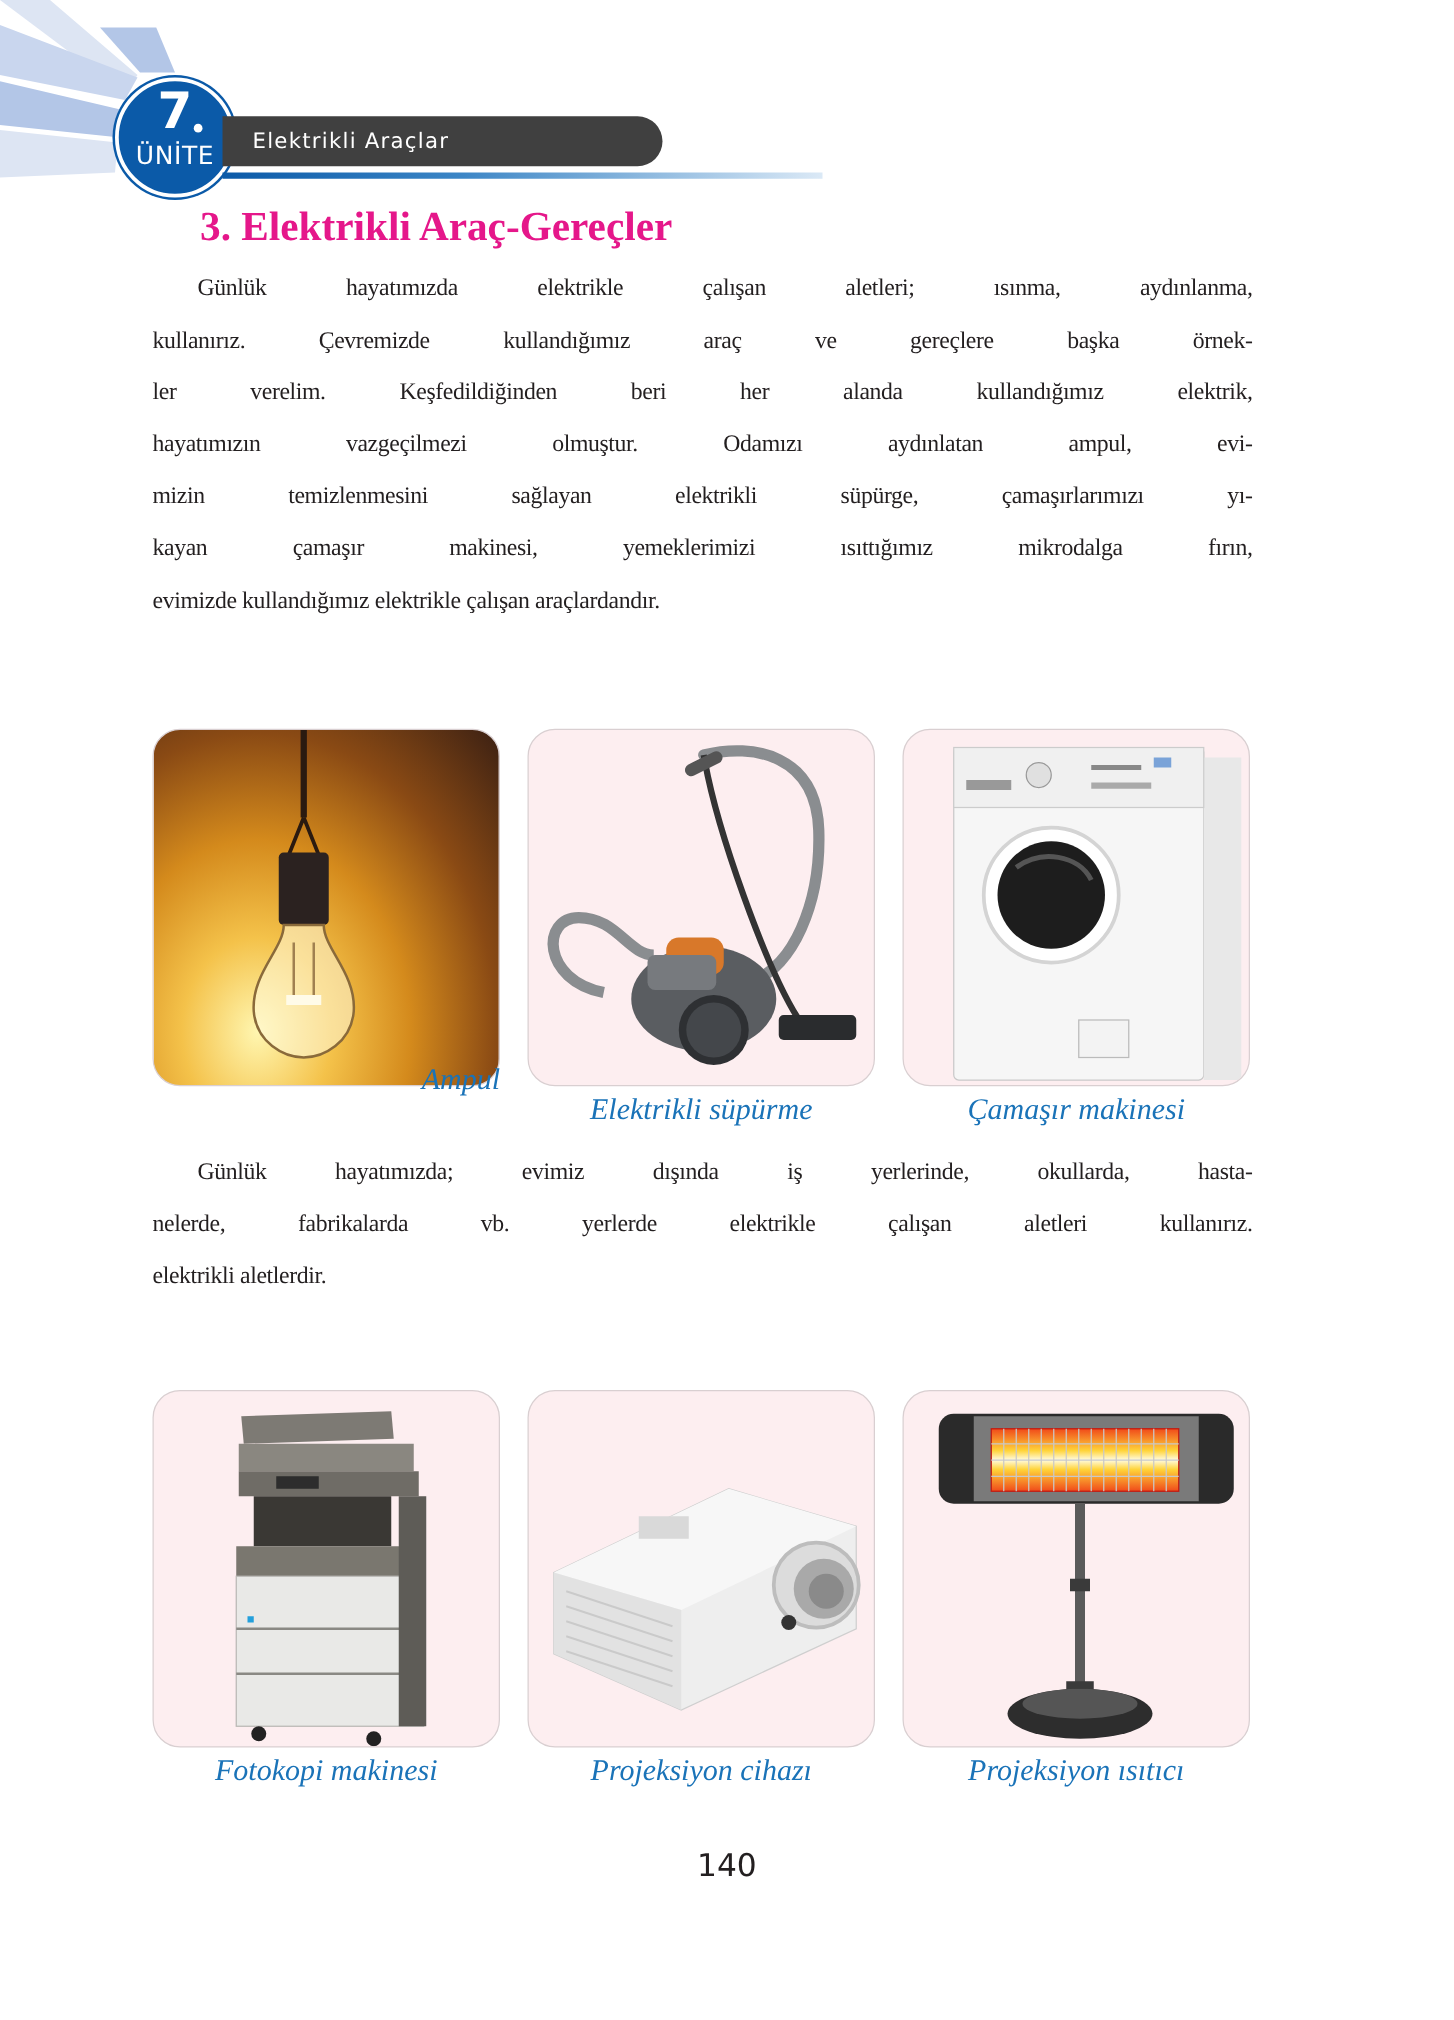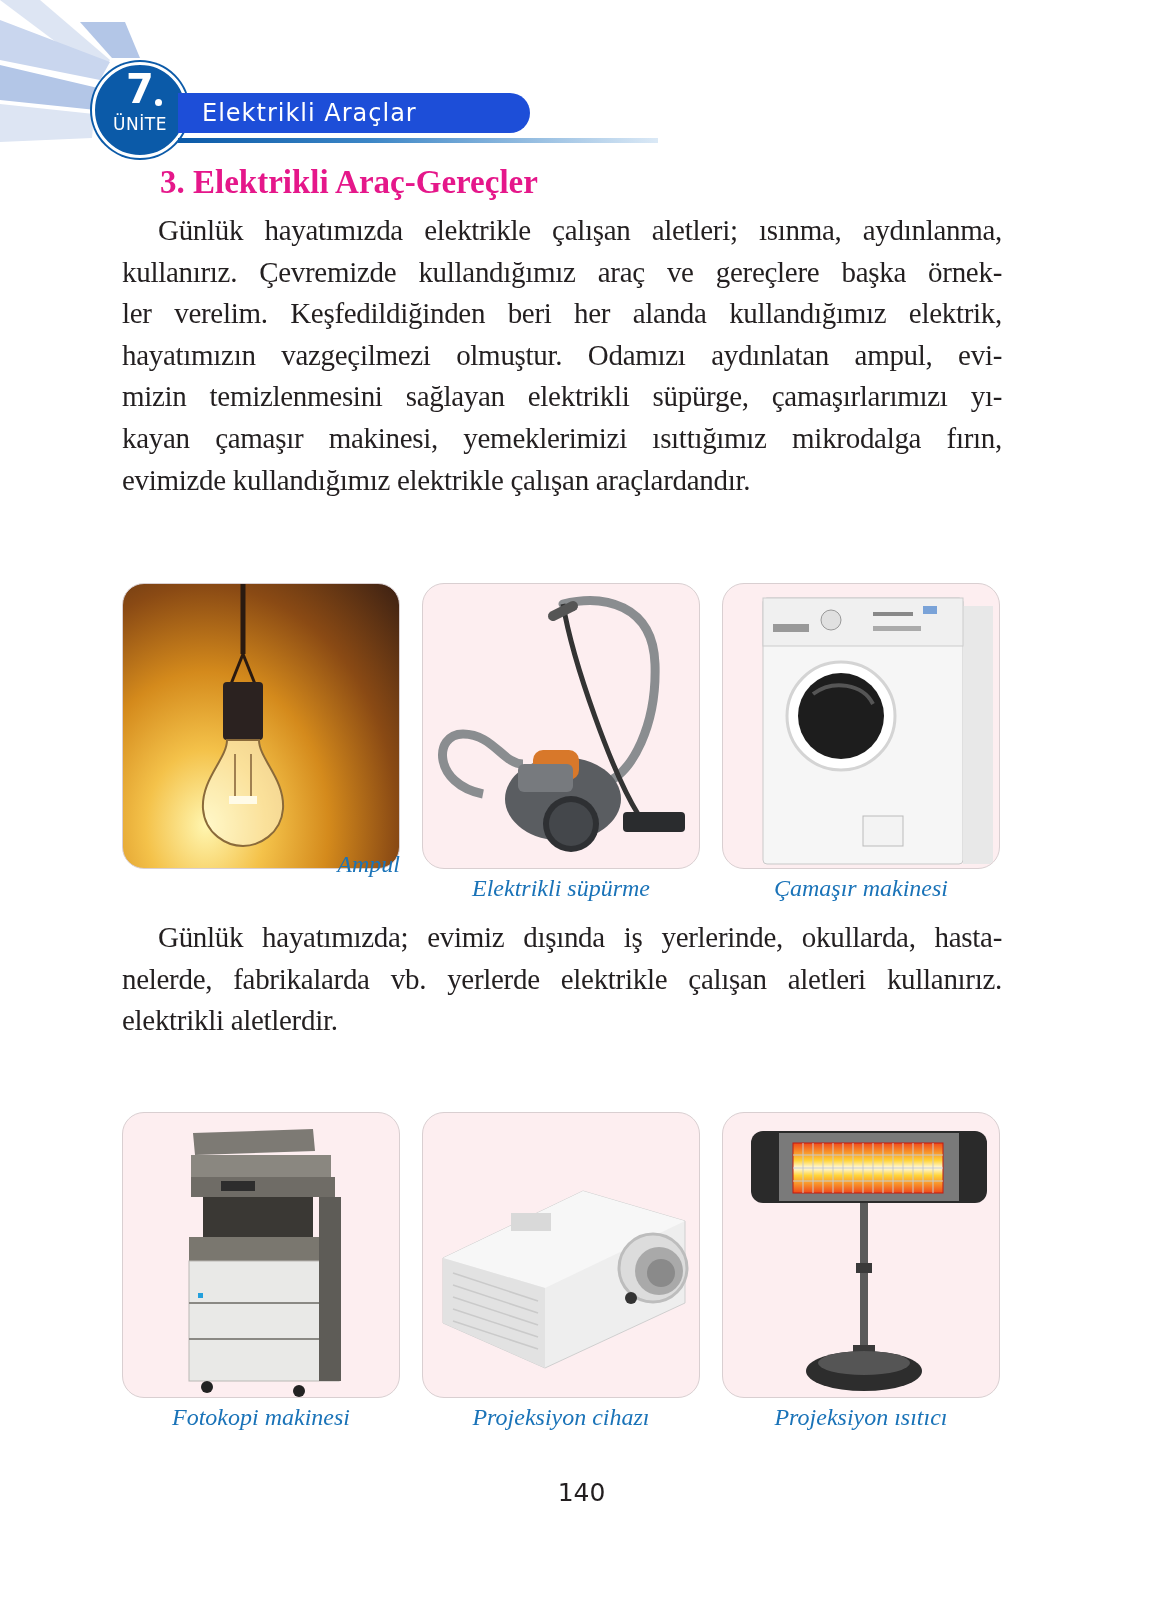--- a/index.html
+++ b/index.html
@@ -8,43 +8,43 @@
 
     
     .rays { position: absolute; left: 0; top: 0; width: 170px; height: 150px; }
     .unit-circle {
       position: absolute; left: 92px; top: 62px; width: 96px; height: 96px;
       border-radius: 50%; background: #0b5aa8; border: 3px solid #ffffff;
       box-shadow: 0 0 0 2px #0b5aa8;
       color: #fff; text-align: center; font-family: "DejaVu Sans", sans-serif;
     }
     .unit-num { position: absolute; left: 0; right: 0; top: 2px; font-size: 40px; font-weight: bold; line-height: 44px; }
-    .unit-label { position: absolute; left: 0; right: 0; top: 48px; font-size: 17px; letter-spacing: 0.5px; line-height: 22px; }
+    .unit-label { position: absolute; left: 0; right: 0; top: 48px; font-size: 20px; letter-spacing: 0.5px; line-height: 22px; }
     .unit-dot { position: absolute; left: 60px; top: 34px; width: 7px; height: 7px; border-radius: 50%; background: #fff; }
     .banner {
       position: absolute; left: 178px; top: 93px; width: 352px; height: 40px;
-      background: #1d4ed8; border-radius: 0 22px 22px 0;
-      color: #fff; font-family: "DejaVu Sans", sans-serif; font-size: 24px;
+      background: #404040; border-radius: 0 22px 22px 0;
+      color: #fff; font-family: "DejaVu Sans", sans-serif; font-size: 17px;
       line-height: 40px; padding-left: 24px; letter-spacing: 1px;
     }
     .banner-line {
       position: absolute; left: 178px; top: 138px; width: 480px; height: 5px;
       background: linear-gradient(to right, #0b5aa8 0%, #3c86c6 40%, #dbe9f6 100%);
     }
 
     
     .section-title {
       position: absolute; left: 160px; top: 162px;
       font-size: 33px; font-weight: bold; color: #e5178a; line-height: 40px;
     }
 
     
     .para {
       position: absolute; left: 122px; width: 880px;
-      font-size: 29px; line-height: 41.6px; text-align: justify; color: #231f20;
+      font-size: 19px; line-height: 41.6px; text-align: justify; color: #231f20;
       letter-spacing: -0.3px;
     }
     .para .line { display: block; white-space: nowrap; text-align-last: justify; text-align: justify; }
     .para .line.indent { padding-left: 36px; }
     .para .line.last { text-align-last: left; }
     #para1 { top: 210px; }
     #para2 { top: 917px; }
 
     
     .card {

